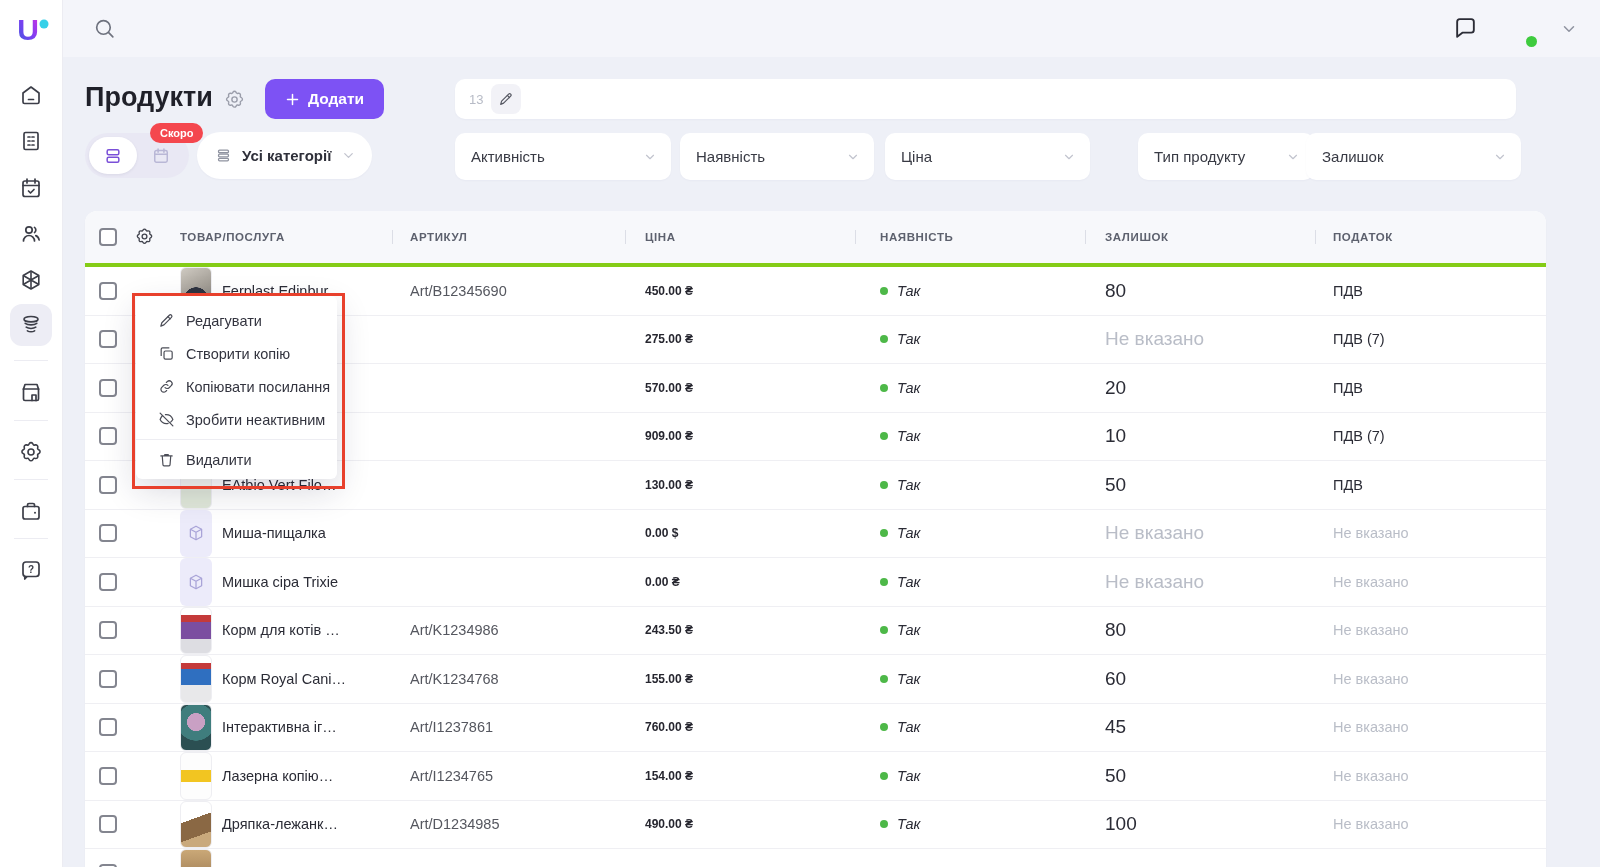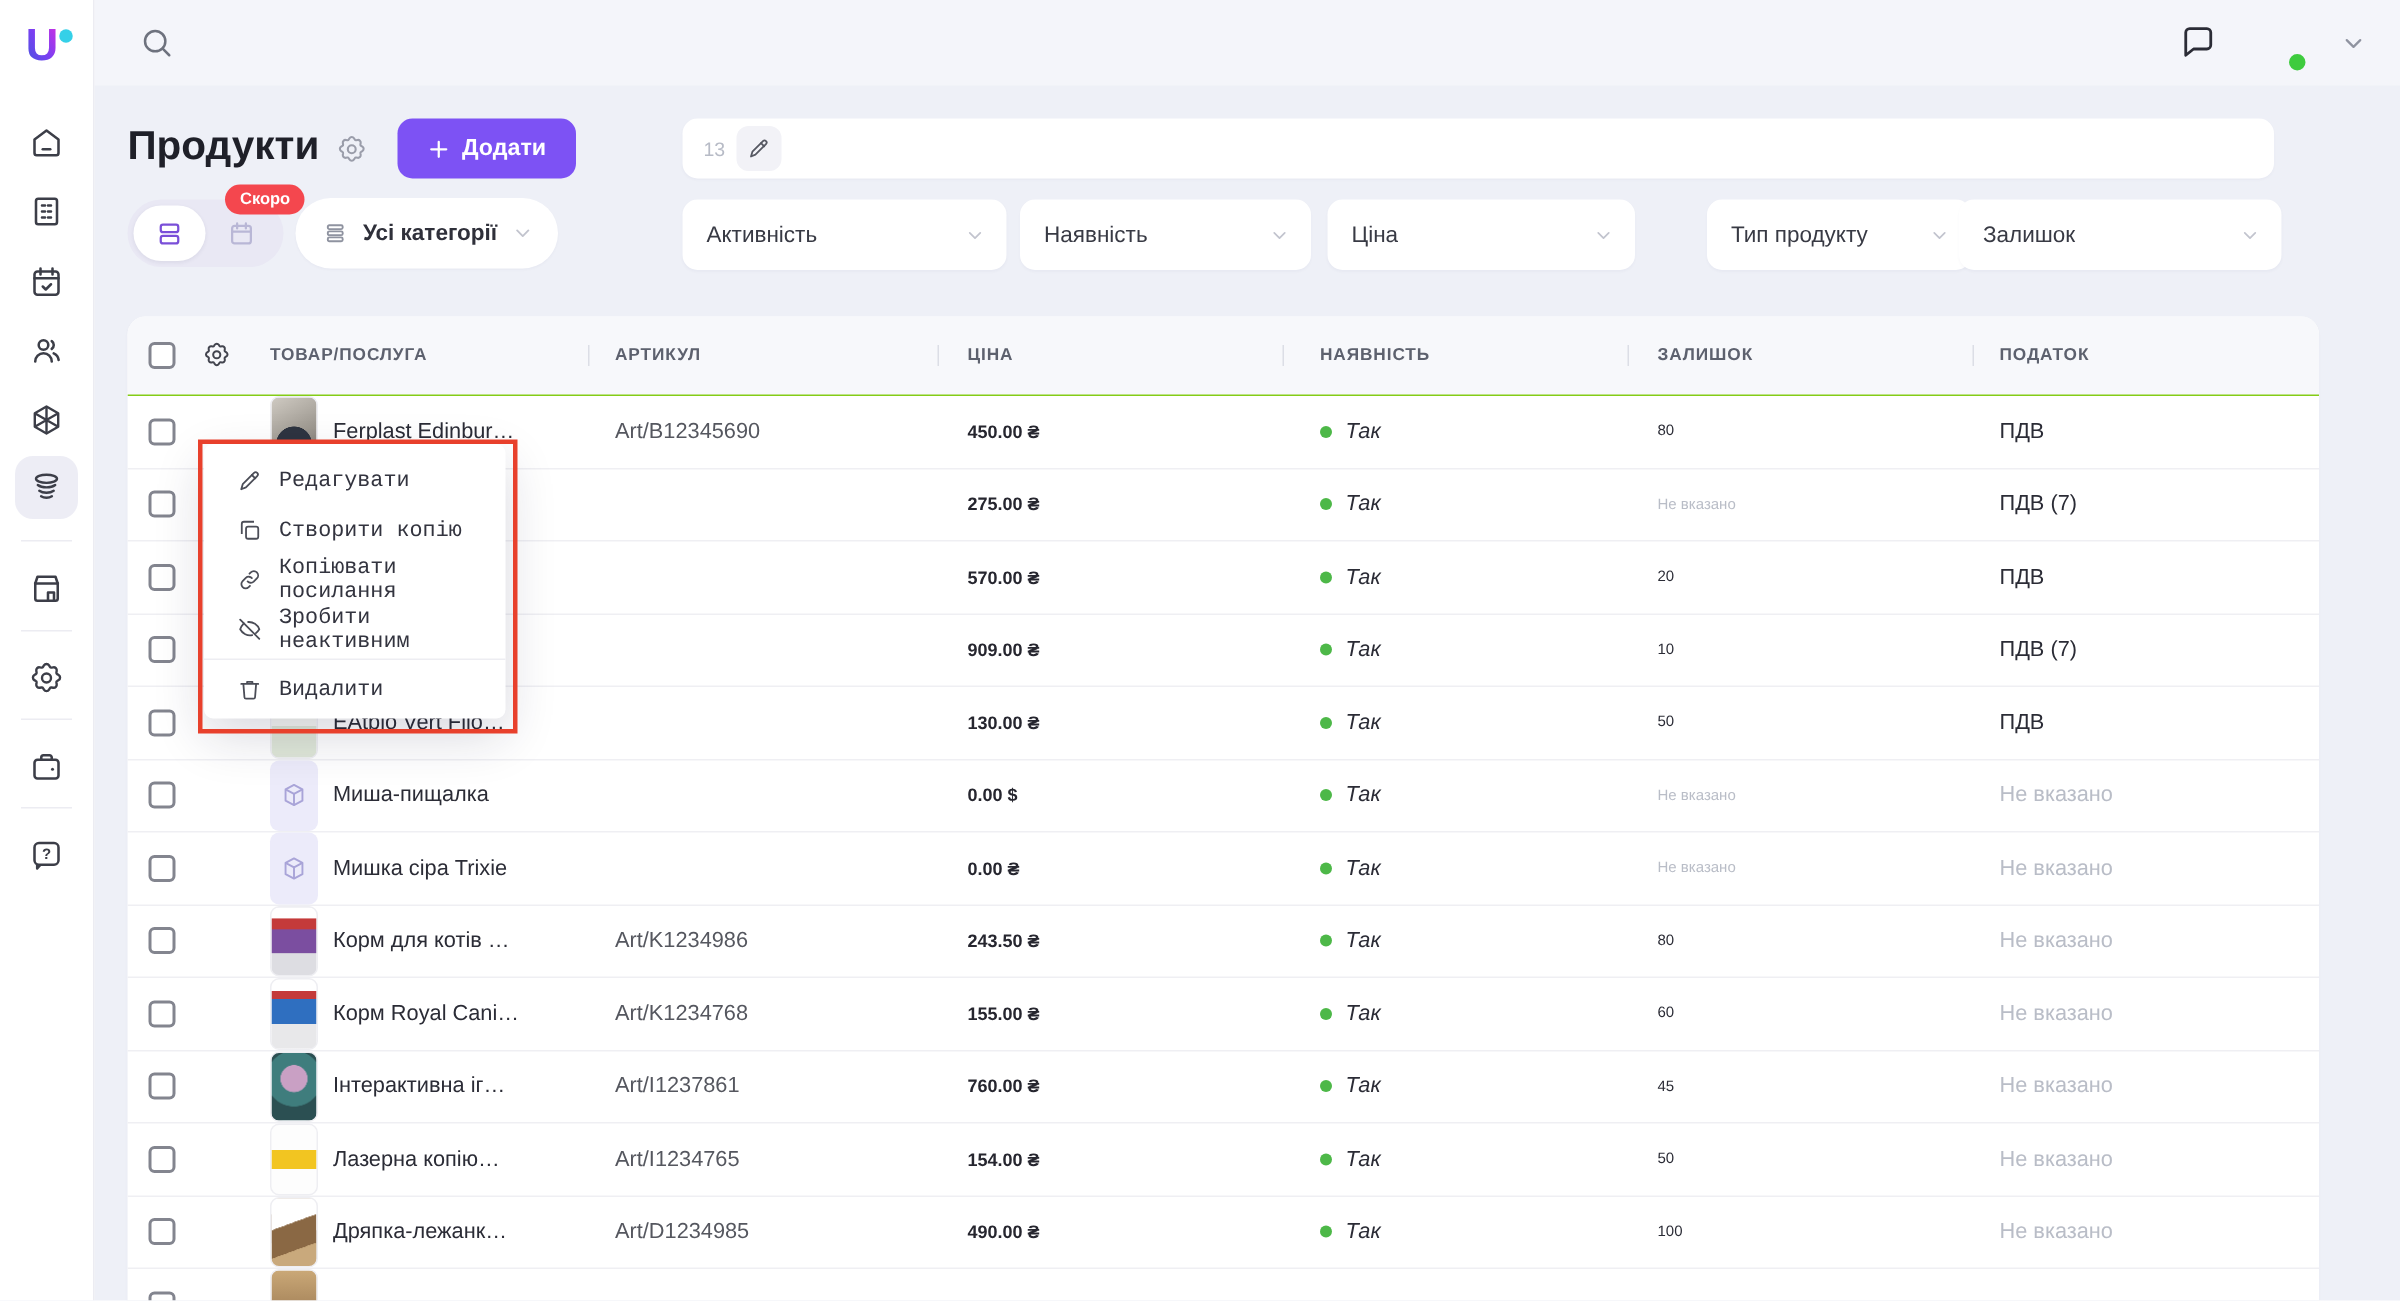--- a/index.html
+++ b/index.html
@@ -50,55 +50,55 @@
   .soon{position:absolute;left:150px;top:123px;background:#f4474e;color:#fff;font-size:11px;font-weight:600;padding:4px 10px;border-radius:20px;z-index:5;}
   .cats{position:absolute;left:197px;top:132px;height:47px;background:#fff;border-radius:24px;display:flex;align-items:center;gap:10px;padding:0 16px 0 18px;box-sizing:border-box;cursor:pointer;box-shadow:0 1px 2px rgba(40,40,80,.03);}
   .cats .lbl{font-size:15px;color:#2f303a;font-weight:bold;}
   .cats .ic{color:#8f93a0;}
   .filter{position:absolute;top:133px;height:47px;background:#fff;border-radius:10px;display:flex;align-items:center;justify-content:space-between;
     padding:0 14px 0 16px;box-sizing:border-box;cursor:pointer;box-shadow:0 1px 2px rgba(40,40,80,.03);}
   .filter .lbl{font-size:15px;color:#383a44;}
   .chev-sm{color:#c2c4ce;}
   
   .table-card{position:absolute;left:85px;top:211px;width:1461px;height:656px;background:#fff;border-radius:12px 12px 0 0;overflow:hidden;box-shadow:0 1px 2px rgba(40,40,80,.03);}
-  .thead{position:relative;height:52px;background:#f7f8fb;border-bottom:1px solid #84cc16;}
+  .thead{position:relative;height:52px;background:#f7f8fb;border-bottom:4px solid #84cc16;}
   .thead .hcell{position:absolute;top:0;height:52px;display:flex;align-items:center;font-size:11.5px;font-weight:700;letter-spacing:.6px;color:#5d616e;}
   .tick{position:absolute;top:19px;width:1px;height:14px;background:#dcdee6;}
   .cb{width:18px;height:18px;border:2px solid #83858f;border-radius:4px;background:#fff;display:inline-block;cursor:pointer;box-sizing:border-box;}
   .hgear{position:absolute;left:50px;top:16px;color:#43454f;cursor:pointer;}
   .tbody{position:relative;}
   .trow{position:relative;height:47.5px;border-bottom:1px solid #efeff3;cursor:pointer;}
   .trow .cell,.trow .cbwrap,.trow .pimg{position:absolute;top:0;height:100%;display:flex;align-items:center;}
   .cbwrap{left:14px;}
   .pimg{left:95px;top:8px;height:32px;width:32px;border-radius:6px;border:1px solid #eeeef2;box-sizing:border-box;overflow:hidden;}
   .pimg .pkg{display:none;margin:auto;color:#a9a4d8;}
   .name{left:137px;font-size:14.5px;color:#2b2c36;white-space:nowrap;}
   .article{left:325px;font-size:14.5px;color:#55575f;}
   .price{left:560px;font-size:12px;font-weight:700;color:#26262f;}
   .avail{left:795px;gap:9px;font-size:14.5px;color:#2b2c36;font-weight:400;font-style:italic;}
   .dot{width:8px;height:8px;border-radius:50%;background:#4db848;display:inline-block;}
   .avail b{font-weight:400;}
-  .stock{left:1020px;font-size:10px;color:#2b2c36;}
+  .stock{left:1020px;font-size:19px;color:#2b2c36;}
   .tax{left:1248px;font-size:14.5px;color:#2b2c36;}
   .muted{color:#b9bdc7 !important;}
   
   .img-house{background:radial-gradient(circle at 50% 68%, #2e3440 0 34%, rgba(0,0,0,0) 35%),linear-gradient(150deg,#cfcac2 0%,#9a958d 60%,#6d6963 100%);}
   .img-none{background:transparent;border:none;}
   .img-bag{background:linear-gradient(180deg,#f6f8f3 0 55%,#dfe7d8 55%);}
   .img-box{background:#ecebfa;border:none;display:flex;}
   .img-box .pkg{display:block;}
   .img-food-purple{background:linear-gradient(180deg,#ffffff 0 16%,#c43a3a 16% 32%,#7b4ea0 32% 68%,#dddde2 68%);}
   .img-food-blue{background:linear-gradient(180deg,#ffffff 0 16%,#c43a3a 16% 28%,#2f6fc0 28% 64%,#e8e8ea 64%);}
   .img-toy{background:radial-gradient(circle at 50% 38%, #c9a0c4 0 28%, #3f7d7d 29% 58%, #2b4f52 59%);}
   .img-laser{background:linear-gradient(180deg,#fdfdfd 0 36%,#f2c521 36% 64%,#fdfdfd 64%);}
   .img-scratcher{background:linear-gradient(160deg,#ffffff 0 38%,#8a6844 38% 72%,#c9a97c 72%);}
   .img-scratch2{background:linear-gradient(180deg,#caa877,#8a6844);}
   
   .menu{position:absolute;left:136px;top:296px;width:201px;height:183px;background:#fff;border-radius:6px;
-    box-shadow:0 12px 34px rgba(25,26,60,.16);z-index:30;padding:8px 0;box-sizing:border-box;font-family:Liberation Mono, monospace;}
+    box-shadow:0 12px 34px rgba(25,26,60,.16);z-index:30;padding:8px 0;box-sizing:border-box;}
   .mi{height:33px;display:flex;align-items:center;gap:11px;padding-left:22px;color:#33343f;font-size:14.5px;cursor:pointer;}
   .mi .mic{color:#4b4d57;}
   .msep{height:1px;background:#ededf2;margin:3px 0;}
   .annotation{position:absolute;left:132px;top:293px;width:207px;height:190px;border:3px solid #e8402c;z-index:31;pointer-events:none;}
 </style>
 </head>
 <body>
 
 <aside class="sidebar">
   <div class="logo">

